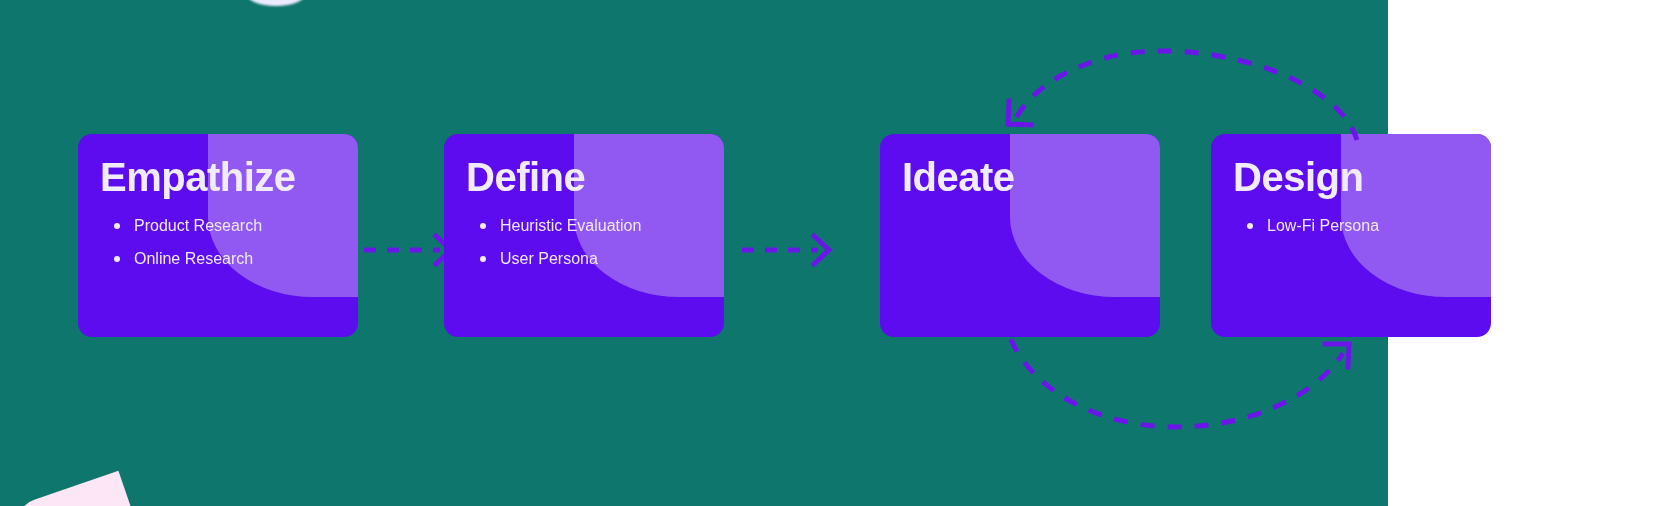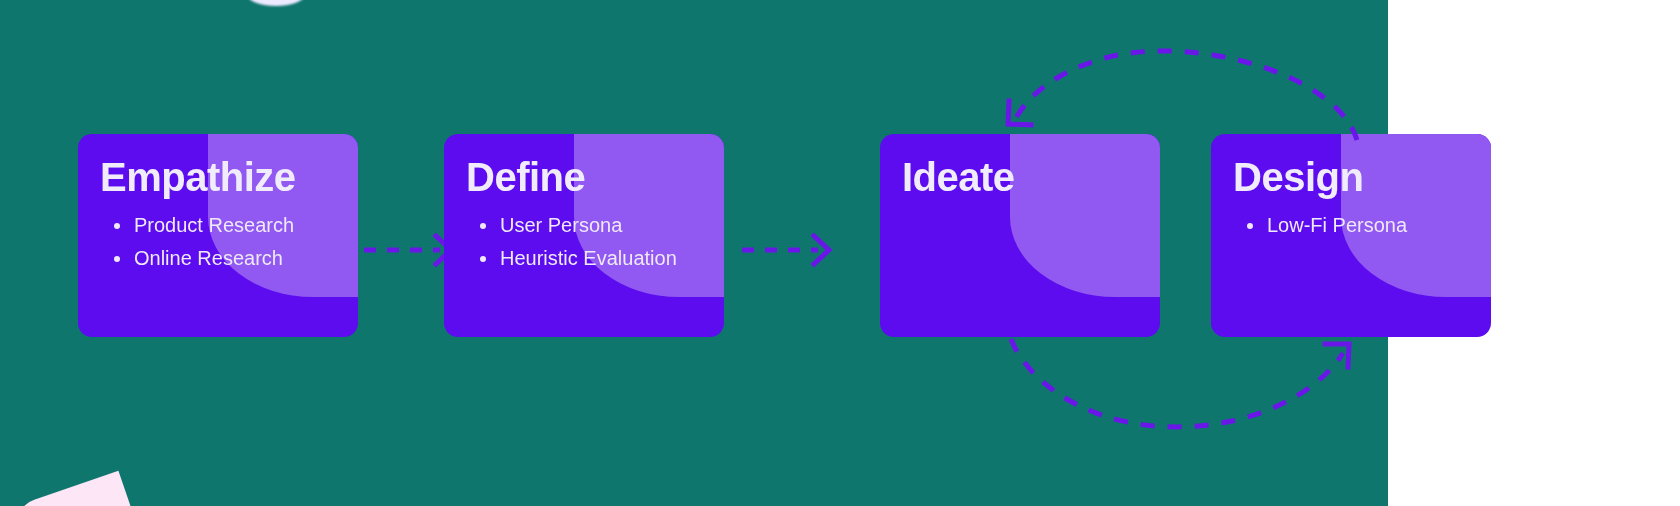--- a/index.html
+++ b/index.html
@@ -84,21 +84,21 @@
   }
 
   .card-list {
     list-style: none;
     margin-top: 11px;
     padding-left: 6px;
   }
   .card-list li {
     position: relative;
     color: #efe9fa;
-    font-size: 20px;
+    font-size: 16px;
     line-height: 33px;
     padding-left: 28px;
   }
   .card-list li::before {
     content: "";
     position: absolute;
     left: 8px;
     top: 14px;
     width: 6px;
     height: 6px;
@@ -152,22 +152,22 @@
       <line x1="2" y1="25" x2="78" y2="25" stroke="#6b16e8" stroke-width="5" stroke-dasharray="12 11" stroke-linecap="butt"></line>
       <polyline points="74,11 89,25 74,39" fill="none" stroke="#6b16e8" stroke-width="5" stroke-linecap="square" stroke-linejoin="miter"></polyline>
     </svg>
   </div>
 
   <div class="card c1">
     <div class="swoosh"></div>
     <div class="card-body">
       <div class="card-title">Define</div>
       <ul class="card-list">
+        <li>Heuristic Evaluation</li>
         <li>User Persona</li>
-        <li>Heuristic Evaluation</li>
       </ul>
     </div>
   </div>
 
   <div class="connector a1">
     <svg width="96" height="50" viewBox="0 0 96 50">
       <line x1="2" y1="25" x2="78" y2="25" stroke="#6b16e8" stroke-width="5" stroke-dasharray="12 11" stroke-linecap="butt"></line>
       <polyline points="74,11 89,25 74,39" fill="none" stroke="#6b16e8" stroke-width="5" stroke-linecap="square" stroke-linejoin="miter"></polyline>
     </svg>
   </div>

